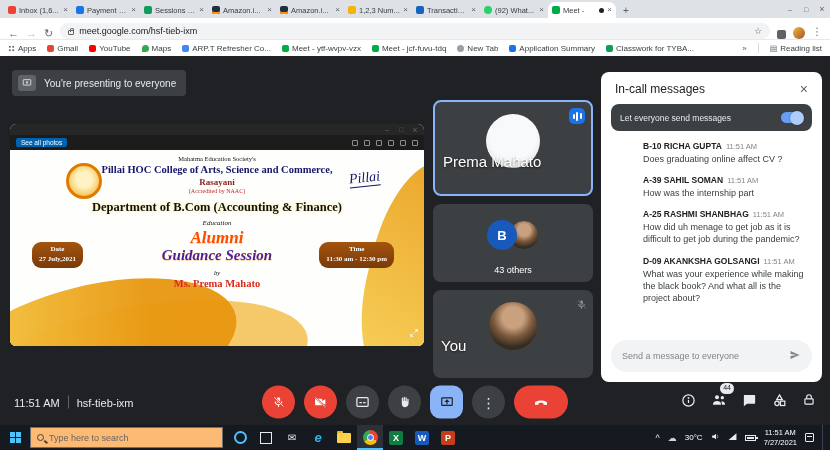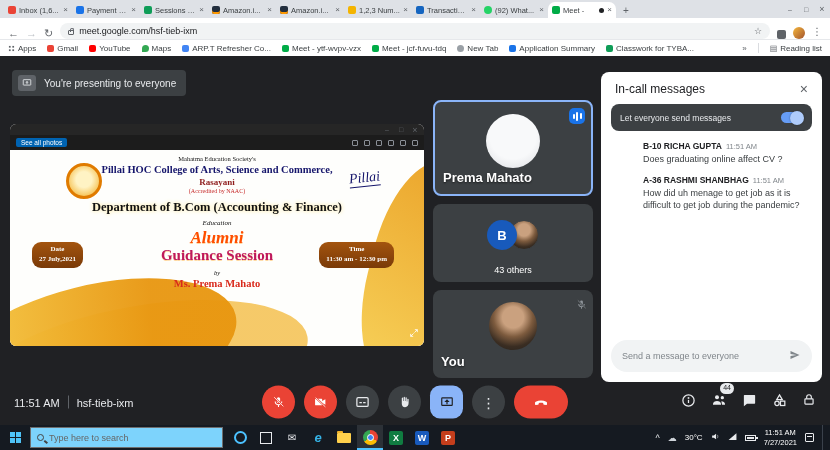--- a/index.html
+++ b/index.html
@@ -69,34 +69,34 @@
   .sw3{position:absolute;right:-55px;top:10px;width:110px;height:230px;background:linear-gradient(20deg,#f7cf4a,#e8960f);border-radius:45%;transform:rotate(14deg);opacity:.9;}
   .f-society{position:absolute;top:5px;left:0;right:0;font-size:6.5px;}
   .f-college{position:absolute;top:14px;left:0;right:0;font-size:10.5px;font-weight:bold;color:#15156b;}
   .f-city{position:absolute;top:27px;left:0;right:0;font-size:9px;font-weight:bold;color:#8e1c1c;}
   .f-accred{position:absolute;top:38px;left:0;right:0;font-size:6px;color:#c62828;}
   .f-logo{position:absolute;left:56px;top:13px;width:36px;height:36px;border-radius:50%;border:3px solid #e07b00;background:radial-gradient(circle at 50% 45%,#fff3c4 35%,#f0a818);}
   .f-sign{position:absolute;right:44px;top:20px;font-size:14px;font-style:italic;color:#15156b;border-bottom:1px solid #15156b;transform:rotate(-6deg);}
   .f-dept{position:absolute;top:50px;left:0;right:0;font-size:12.5px;font-weight:bold;text-shadow:0 0 4px #ffe58a;}
   .f-org{position:absolute;top:69px;left:0;right:0;font-size:7px;font-style:italic;}
   .f-ev1{position:absolute;top:78px;left:0;right:0;font-size:17px;font-weight:bold;font-style:italic;color:#ff4d00;text-shadow:0 1px 0 #ffd9a0;}
-  .f-ev2{position:absolute;top:97px;left:0;right:0;font-size:15px;font-weight:bold;color:#be185d;text-shadow:0 1px 0 #ffd9a0;}
+  .f-ev2{position:absolute;top:97px;left:0;right:0;font-size:15px;font-weight:bold;font-style:italic;color:#4c1d95;text-shadow:0 1px 0 #ffd9a0;}
   .f-by{position:absolute;top:119px;left:0;right:0;font-size:6.5px;font-style:italic;}
   .f-speaker{position:absolute;top:128px;left:0;right:0;font-size:10.5px;font-weight:bold;color:#d92a1c;}
   .ribbon{position:absolute;top:92px;background:linear-gradient(#a3540e,#7a3a08);color:#fff;border-radius:9px;padding:3px 7px;font-size:7px;line-height:1.4;font-weight:bold;}
   .ribbon-date{left:22px;}
   .ribbon-time{right:30px;}
   .expand-ic{position:absolute;right:5px;bottom:4px;}
 
   
   .tile{position:absolute;left:433px;width:160px;background:#3c4043;border-radius:8px;overflow:hidden;}
   .tile-presenter{top:44px;height:96px;border:2px solid #8ab4f8;}
   .tile-others{top:148px;height:78px;}
   .tile-you{top:234px;height:88px;}
-  .tile-name{position:absolute;left:8px;bottom:9px;color:#fff;font-size:13px;text-shadow:0 1px 2px rgba(0,0,0,.6);font-weight:bold;}
+  .tile-name{position:absolute;left:8px;bottom:24px;color:#fff;font-size:15px;text-shadow:0 1px 2px rgba(0,0,0,.6);}
   .tile-name-center{position:absolute;left:0;right:0;bottom:7px;text-align:center;color:#fff;font-size:9px;}
   .big-av{position:absolute;left:50%;top:12px;transform:translateX(-50%);width:54px;height:54px;border-radius:50%;background:radial-gradient(circle at 50% 40%,#f8f9fa 55%,#dadce0);}
   .audio-chip{position:absolute;top:6px;right:6px;width:16px;height:16px;background:#1a73e8;border-radius:5px;display:flex;align-items:center;justify-content:center;gap:1.5px;}
   .audio-chip i{width:2px;background:#fff;border-radius:1px;display:block;}
   .ab1{height:5px}.ab2{height:9px}.ab3{height:6px}
   .others-row{position:absolute;left:0;right:0;top:16px;display:flex;justify-content:center;}
   .b-av{width:30px;height:30px;border-radius:50%;background:#185abc;color:#fff;font-size:13px;font-weight:bold;display:flex;align-items:center;justify-content:center;z-index:1;}
   .photo-av{border-radius:50%;background:radial-gradient(circle at 50% 32%,#caa17f 0 26%,#7d5b3e 48%,#3a2d22 72%,#23201d 100%);}
   .others-photo{width:30px;height:30px;margin-left:-8px;border:1px solid #3c4043;}
   .you-photo{position:absolute;left:50%;top:12px;transform:translateX(-50%);width:48px;height:48px;}
@@ -131,21 +131,21 @@
   .i-more::before{content:"⋮";color:#e8eaed;font-size:14px;}
   .bar-right{position:absolute;right:14px;top:50%;transform:translateY(-50%);display:flex;align-items:center;gap:15px;}
   .people-wrap{position:relative;}
   .count-badge{position:absolute;top:-9px;right:-7px;background:#e8eaed;color:#202124;font-size:7px;border-radius:7px;padding:0 3px;line-height:1.5;}
 
   
   .taskbar{position:absolute;left:0;right:0;bottom:0;height:25px;background:#151a21;display:flex;align-items:center;color:#fff;}
   .start{width:30px;height:25px;display:flex;align-items:center;justify-content:center;}
   .win-glyph{display:grid;grid-template-columns:5px 5px;grid-template-rows:5px 5px;gap:1px;}
   .win-glyph i{background:#4fc3f7;display:block;}
-  .tsearch{width:193px;height:21px;background:#7dd3fc;border:1px solid #6e6e6e;display:flex;align-items:center;gap:5px;padding:0 6px;}
+  .tsearch{width:193px;height:21px;background:#fdba74;border:1px solid #6e6e6e;display:flex;align-items:center;gap:5px;padding:0 6px;}
   .mag{width:7px;height:7px;border:1.5px solid #444;border-radius:50%;position:relative;flex:none;}
   .mag::after{content:"";position:absolute;left:6px;top:6px;width:4px;height:1.5px;background:#444;transform:rotate(40deg);}
   .tsearch input{flex:1;border:none;outline:none;font-size:9px;color:#333;background:transparent;font-family:"Liberation Sans",sans-serif;}
   .tsearch input::placeholder{color:#666;}
   .task-icons{display:flex;align-items:center;gap:0;margin-left:4px;}
   .tslot{width:26px;height:25px;display:flex;align-items:center;justify-content:center;position:relative;}
   .tslot.active{background:rgba(255,255,255,.10);box-shadow:inset 0 -2px 0 #4cc2ff;}
   .cortana{width:13px;height:13px;border:2px solid #4cc2ff;border-radius:50%;}
   .taskview{width:12px;height:12px;border:1.5px solid #e8eaed;}
   .mailic{color:#e8eaed;font-size:10px;}
@@ -392,22 +392,30 @@
       <div class="chat-banner">
         <span>Let everyone send messages</span>
         <span class="toggle"></span>
       </div>
       <div class="chat-msgs">
         <div class="msg">
           <div class="msg-head"><span>B-10 RICHA GUPTA</span><span class="msg-time">11:51 AM</span></div>
           <div class="msg-text">Does graduating online affect CV ?</div>
         </div>
         <div class="msg">
-          <div class="msg-head"><span>A-36 RASHMI SHANBHAG</span><span class="msg-time">11:51 AM</span></div>
+          <div class="msg-head"><span>A-39 SAHIL SOMAN</span><span class="msg-time">11:51 AM</span></div>
+          <div class="msg-text">How was the internship part</div>
+        </div>
+        <div class="msg">
+          <div class="msg-head"><span>A-25 RASHMI SHANBHAG</span><span class="msg-time">11:51 AM</span></div>
           <div class="msg-text">How did uh menage to get job as it is difficult to get job during the pandemic?</div>
+        </div>
+        <div class="msg">
+          <div class="msg-head"><span>D-09 AKANKSHA GOLSANGI</span><span class="msg-time">11:51 AM</span></div>
+          <div class="msg-text">What was your experience while making the black book? And what all is the project about?</div>
         </div>
       </div>
       <div class="chat-input">
         <input type="text" placeholder="Send a message to everyone" style="">
         <span>
           <svg width="12" height="12" viewBox="0 0 24 24" fill="#80868b">
               <path d="M3 20l18-8L3 4v6l12 2-12 2z"></path>
             </svg>
         </span>
       </div>

